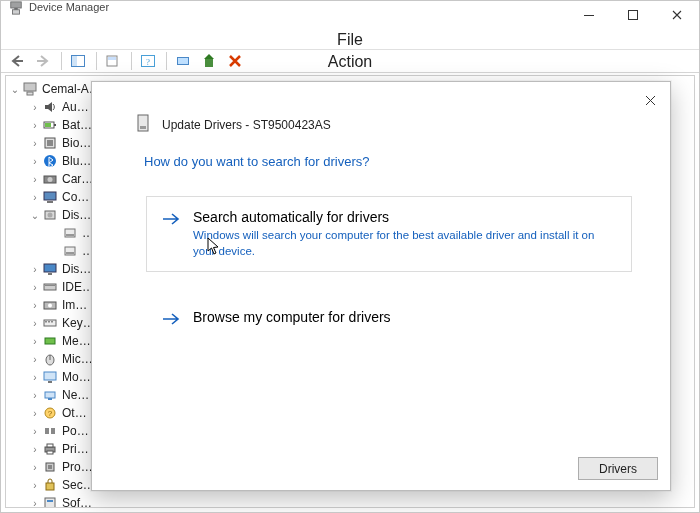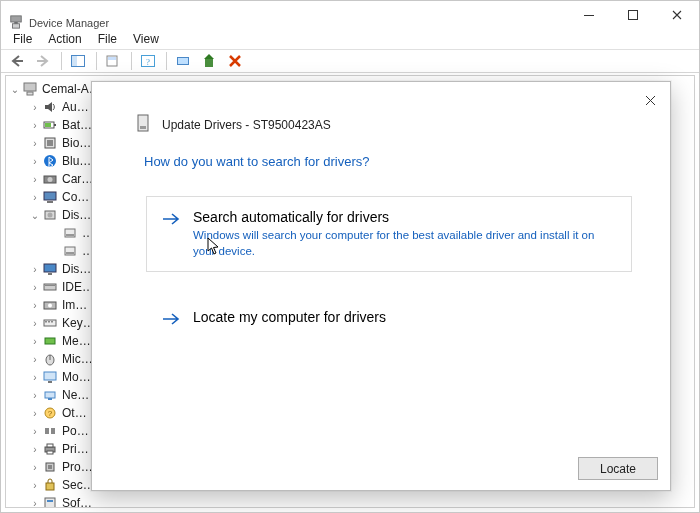--- a/index.html
+++ b/index.html
@@ -1,27 +1,27 @@
 <!DOCTYPE html>
 <html><head>
 <meta charset="utf-8">
 <style>
   * { box-sizing: border-box; }
   html,body { margin:0; padding:0; font-family: "Segoe UI", Tahoma, sans-serif; font-size:12px; background:#fff; color:#222; }
   .window { position:relative; width:700px; height:513px; border:1px solid #c7c7c7; background:#fff; overflow:hidden; }
 
   
-  .title-bar { display:flex; align-items:flex-end; height:28px; padding:0 0 0 8px; }
+  .title-bar { display:flex; align-items:flex-start; height:28px; padding:0 0 0 8px; }
   .title-bar .app-icon { width:14px; height:14px; margin-right:6px; }
   .title-bar .title-text { font-size:11px; color:#444; }
   .win-controls { margin-left:auto; display:flex; height:100%; }
   .win-btn { width:44px; height:28px; display:flex; align-items:center; justify-content:center; color:#333; }
 
   
-  .menu-bar { display:flex; align-items:center; padding:0 4px; height:20px; font-size:12px; }
+  .menu-bar { display:flex; align-items:center; padding:0 4px; height:20px; font-size:16px;flex-direction:column; }
   .menu-item { padding:2px 8px; color:#222; }
 
   
   .toolbar { display:flex; align-items:center; height:24px; border-top:1px solid #e0e0e0; border-bottom:1px solid #d5d5d5; padding:0 4px; gap:0; }
   .tool-btn { width:24px; height:22px; display:flex; align-items:center; justify-content:center; border:1px solid transparent; margin-right:2px; }
   .tool-sep { width:1px; height:18px; background:#cfcfcf; margin:0 4px; }
 
   
   .client { position:absolute; left:4px; right:4px; top:74px; bottom:4px; border:1px solid #cfcfcf; background:#fff; overflow:hidden; }
 
@@ -442,22 +442,22 @@
             </svg>
         </span>
       </div>
 
       <div class="option" style="top:214px;">
         <span class="arrow">
           <svg width="20" height="16">
               <path d="M2 8 H16 M11 3 L17 8 L11 13" fill="none" stroke="#1560bd" stroke-width="1.6"></path>
             </svg>
         </span>
-        <h3>Locate my computer for drivers</h3>
+        <h3>Browse my computer for drivers</h3>
       </div>
 
       <div class="dlg-footer">
-        <button class="btn">Locate</button>
+        <button class="btn">Drivers</button>
       </div>
     </div>
   </div>
 
 </div>
 
 </body></html>

